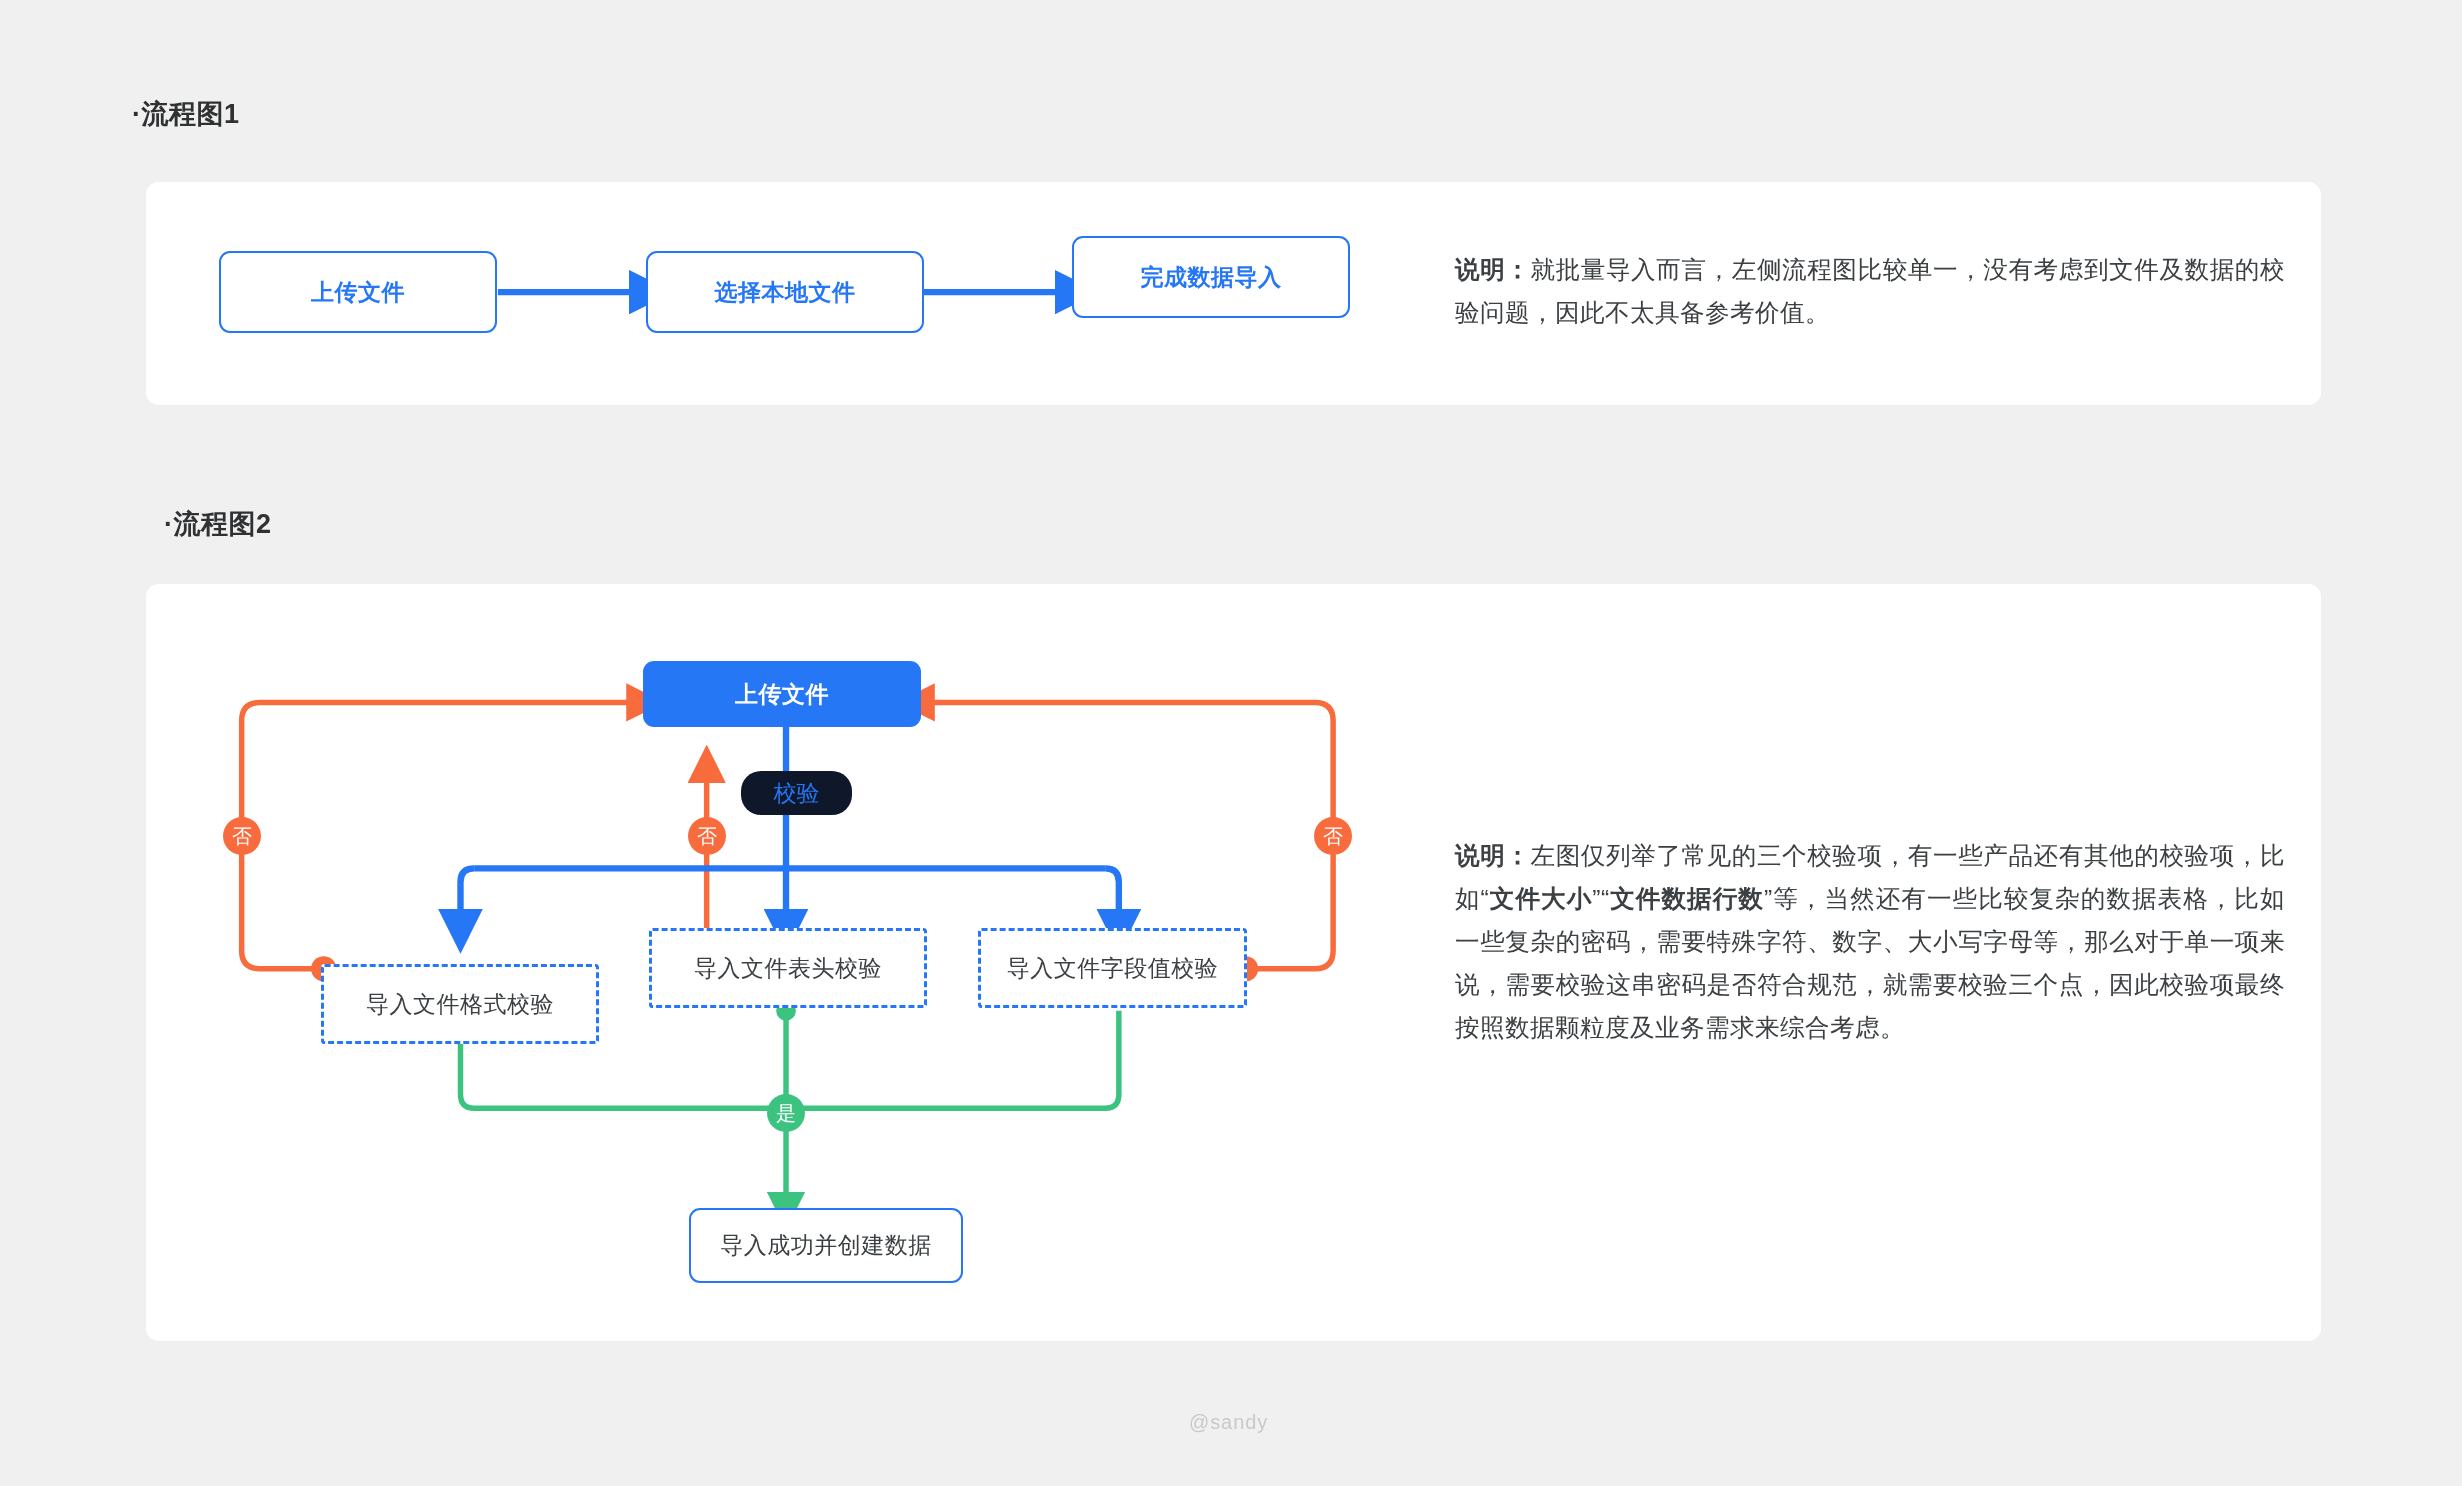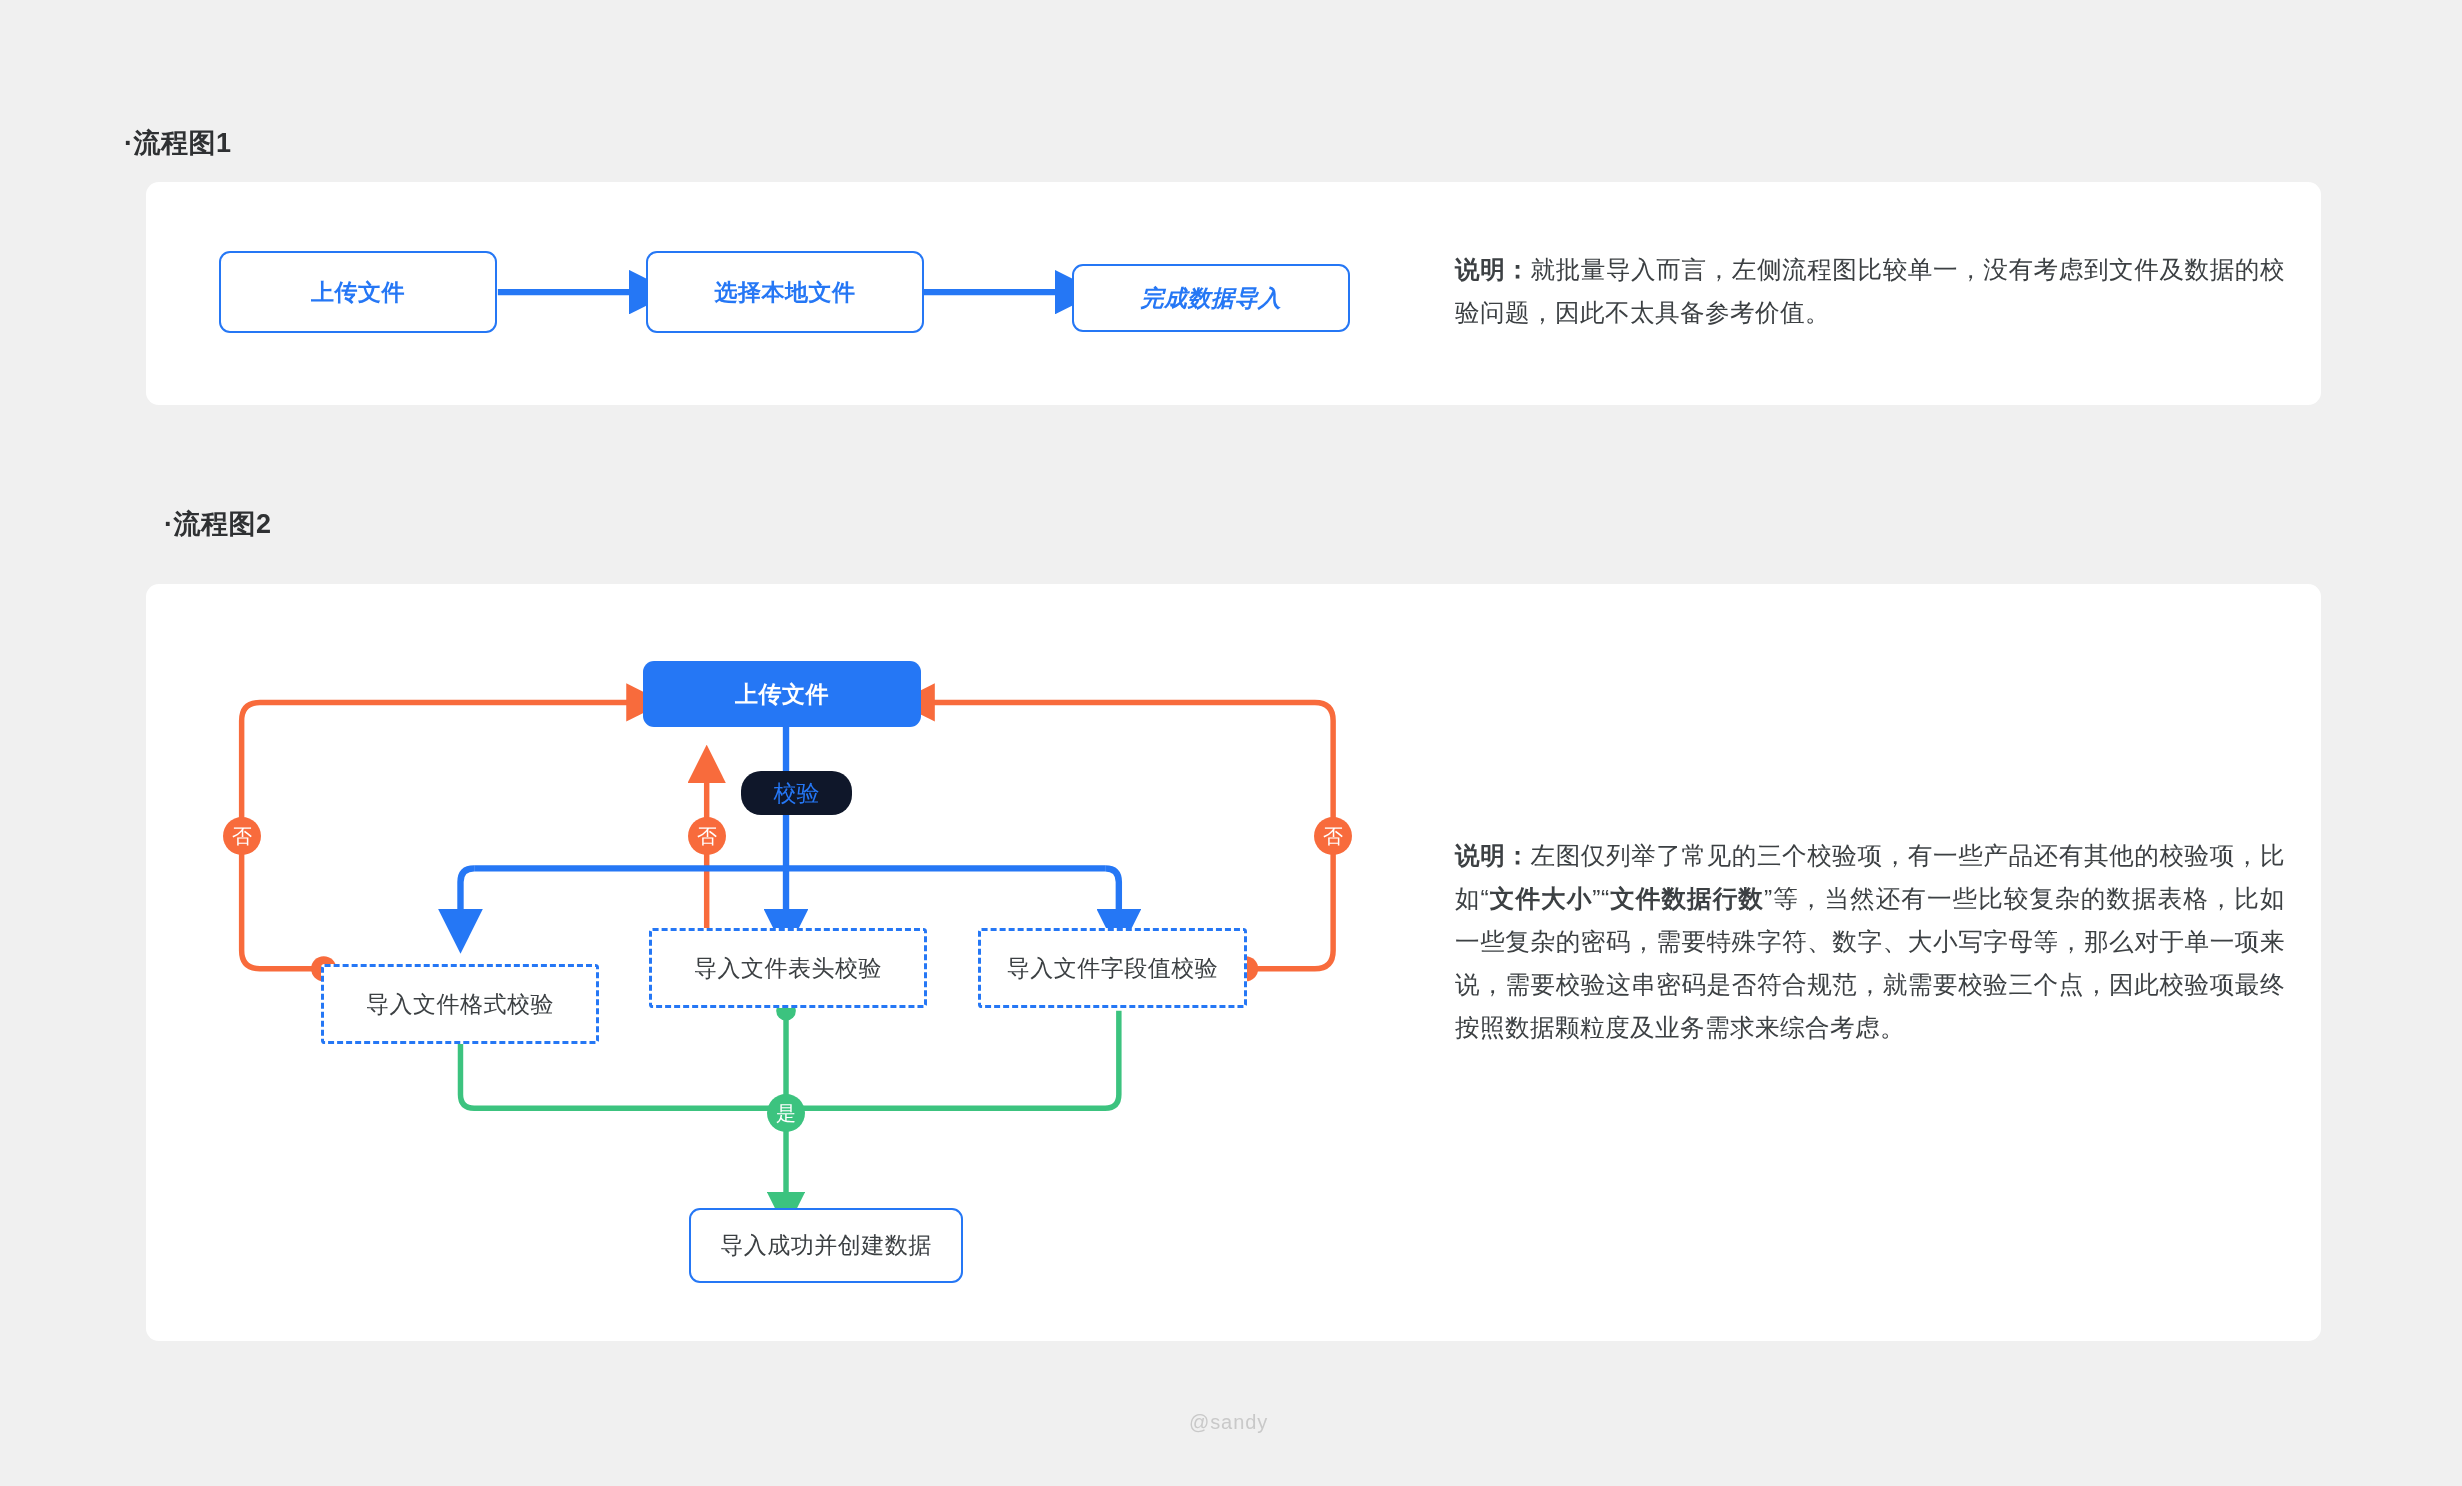--- a/index.html
+++ b/index.html
@@ -113,42 +113,42 @@
     font-size: 20px;
     color: #c9c9c9;
     letter-spacing: 0.9px;
   }
 </style>
 </head>
 <body>
 
 <div class="page">
 
-  <div class="section-title" style="left:124px; top:96px;margin-top:29px;">·流程图1</div>
+  <div class="section-title" style="left:132px; top:96px;">·流程图1</div>
 
   <div class="card" style="left:146px; top:182px; width:2175px; height:223px;">
   </div>
 
   <svg class="conn" width="2462" height="1487" viewBox="0 0 2700 1630">
     <defs>
       <marker id="arrowBlue" markerWidth="7" markerHeight="7" refX="2.2" refY="3.5" orient="auto" markerUnits="strokeWidth">
         <path d="M0,0 L7,3.5 L0,7 z" fill="#2577f5"></path>
       </marker>
     </defs>
     <line x1="546" y1="320" x2="705" y2="320" stroke="#2577f5" stroke-width="7" marker-end="url(#arrowBlue)"></line>
     <line x1="1012" y1="320" x2="1172" y2="320" stroke="#2577f5" stroke-width="7" marker-end="url(#arrowBlue)"></line>
   </svg>
 
   <div class="node outline" style="left:219px; top:251px; width:278px; height:82px;">
     <span>上传文件</span>
   </div>
   <div class="node outline" style="left:646px; top:251px; width:278px; height:82px;">
     <span>选择本地文件</span>
   </div>
-  <div class="node outline" style="left:1072px; top:264px; width:278px; height:68px;font-style:italic;">
+  <div class="node outline" style="left:1072px; top:236px; width:278px; height:82px;">
     <span>完成数据导入</span>
   </div>
 
   <div class="desc" style="left:1455px; top:248px; width:830px;">
     <span class="lead">说明：</span><span>就批量导入而言，左侧流程图比较单一，没有考虑到文件及数据的校验问题，因此不太具备参考价值。</span>
   </div>
 
   <div class="section-title" style="left:137px; top:506px;margin-left:27px;">·流程图2</div>
 
   <div class="card" style="left:146px; top:584px; width:2175px; height:757px;">

